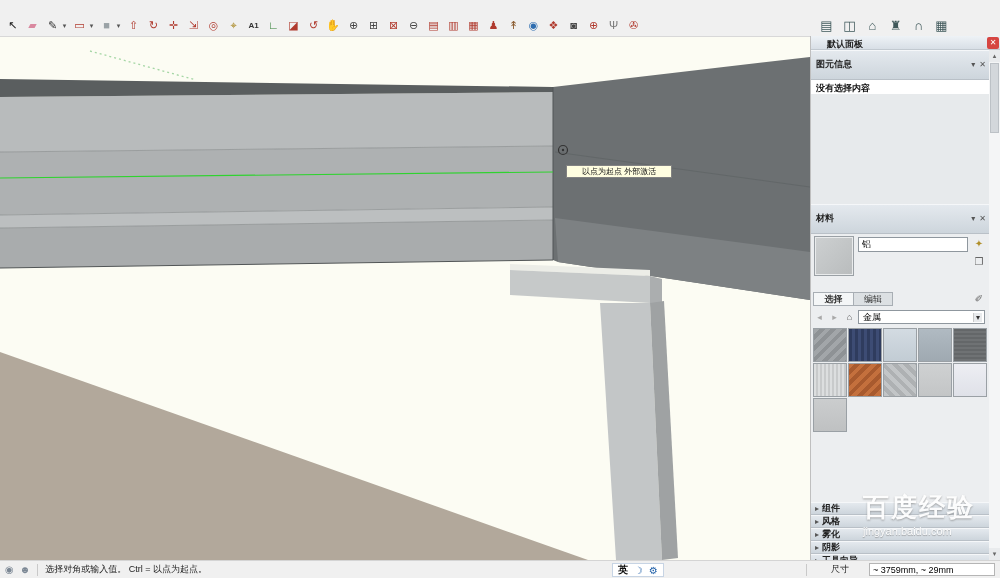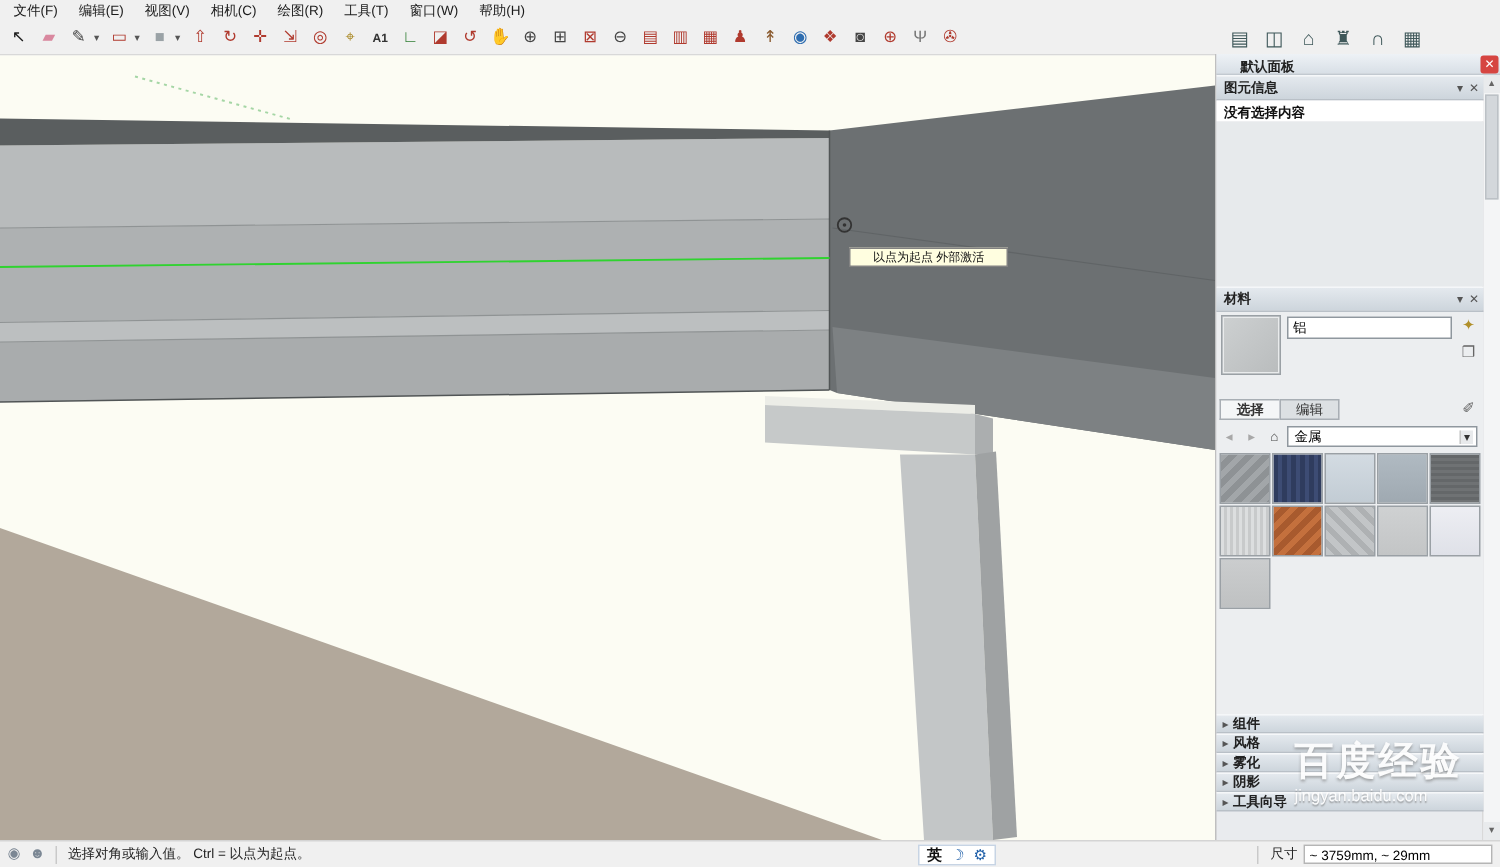--- a/index.html
+++ b/index.html
@@ -28,21 +28,21 @@
   
   .panel{position:absolute;top:36px;left:810px;width:190px;height:524px;background:#e9ebee;border-left:1px solid #bfbfbf;}
   .panel-title{position:absolute;top:0;left:0;width:100%;height:14px;background:linear-gradient(#eef2f6,#d8dfe6);font-size:9px;font-weight:bold;color:#222;padding:2px 0 0 16px;border-bottom:1px solid #c2c9d0;}
   .panel-close{position:absolute;top:1px;right:1px;width:12px;height:12px;background:#d64541;color:#fff;font-size:8px;line-height:12px;text-align:center;border-radius:2px;cursor:default;}
   .scrollbar{position:absolute;top:14px;right:0;width:12px;height:510px;background:#f4f5f6;border-left:1px solid #d9d9d9;}
   .sb-btn{position:absolute;left:0;width:11px;height:12px;font-size:7px;color:#666;text-align:center;line-height:12px;background:#e9ebed;}
   .sb-btn.top{top:0;}
   .sb-btn.bottom{bottom:0;}
   .sb-thumb{position:absolute;top:13px;left:1px;width:9px;height:70px;background:#d3d7db;border:1px solid #bcc1c6;}
   .panel-content{position:absolute;top:14px;left:0;width:178px;height:510px;}
-  .sec-header{height:17px;background:linear-gradient(#e4e9ee,#cdd5dc);border-top:1px solid #f5f7f9;border-bottom:1px solid #b9c0c7;font-size:9px;font-weight:bold;color:#222;display:flex;align-items:center;padding:0 3px 1px 5px;}
+  .sec-header{height:30px;background:linear-gradient(#e4e9ee,#cdd5dc);border-top:1px solid #f5f7f9;border-bottom:1px solid #b9c0c7;font-size:9px;font-weight:bold;color:#222;display:flex;align-items:center;padding:0 3px 1px 5px;}
   .hdr-icons{margin-left:auto;display:flex;gap:4px;font-size:8px;color:#555;font-weight:normal;}
   .entity-empty{height:14px;background:#fff;font-size:9px;font-weight:bold;color:#111;padding:2px 0 0 5px;}
   .entity-blank{height:110px;background:#e7eaec;}
   .materials-body{position:relative;height:268px;background:#eceef0;}
   .mat-preview{position:absolute;top:2px;left:3px;width:40px;height:40px;border:1px solid #9aa0a5;background:linear-gradient(135deg,#cdd0d1,#b9bcbd);box-shadow:inset 0 0 0 1px #e9ebec;}
   .mat-name{position:absolute;top:3px;left:47px;width:110px;height:15px;border:1px solid #8f979e;font-size:9px;padding:0 3px;font-family:inherit;background:#fff;}
   .mat-btn{position:absolute;width:16px;height:15px;font-size:10px;color:#666;display:flex;align-items:center;justify-content:center;cursor:default;}
   .mat-btn.create{top:2px;left:160px;color:#b08f2a;}
   .mat-btn.pane{top:20px;left:160px;}
   .mat-btn.dropper{top:57px;left:160px;}
@@ -65,49 +65,30 @@
 
   
   .statusbar{position:absolute;top:560px;left:0;width:100%;height:18px;background:#f0f0f0;border-top:1px solid #d4d4d4;display:flex;align-items:center;font-size:9px;padding-left:5px;}
   .sb-icons{display:flex;gap:6px;}
   .sb-icon{font-size:10px;}
   .sb-sep{width:1px;height:12px;background:#c9c9c9;margin:0 7px;}
   .sb-hint{color:#222;}
   .ime{position:absolute;left:612px;top:2px;height:14px;display:flex;align-items:center;gap:6px;background:#fff;border:1px solid #c7d4e4;padding:0 5px;}
   .ime-lang{font-weight:bold;font-size:10px;color:#111;cursor:default;}
   .ime-ic{font-size:10px;color:#1f5fa8;cursor:default;}
-  .measure{position:absolute;right:5px;top:2px;display:flex;align-items:center;gap:4px;}
+  .measure{position:absolute;right:5px;top:2px;display:flex;align-items:center;gap:20px;}
   .measure::before{content:"";width:1px;height:12px;background:#c9c9c9;margin-right:4px;}
   .measure-label{color:#222;}
   .measure-input{width:126px;height:13px;border:1px solid #b5b5b5;background:#fff;font-size:9px;padding:0 3px;font-family:inherit;}
 </style>
 </head>
 <body>
 
 <div class="window">
 
-  <div class="menubar">
-
-      <span class="menu-item">文件(F)</span>
-
-      <span class="menu-item">编辑(E)</span>
-
-      <span class="menu-item">视图(V)</span>
-
-      <span class="menu-item">相机(C)</span>
-
-      <span class="menu-item">绘图(R)</span>
-
-      <span class="menu-item">工具(T)</span>
-
-      <span class="menu-item">窗口(W)</span>
-
-      <span class="menu-item">帮助(H)</span>
-
-  </div>
 
   <div class="toolbar">
     <div class="tool-group">
 
         <span class="tool" style="color: rgb(27, 27, 27);">↖</span>
 
         <span class="tool" style="color: rgb(217, 136, 159);">▰</span>
 
         <span class="tool" style="color: rgb(58, 58, 58);">✎</span>
 

